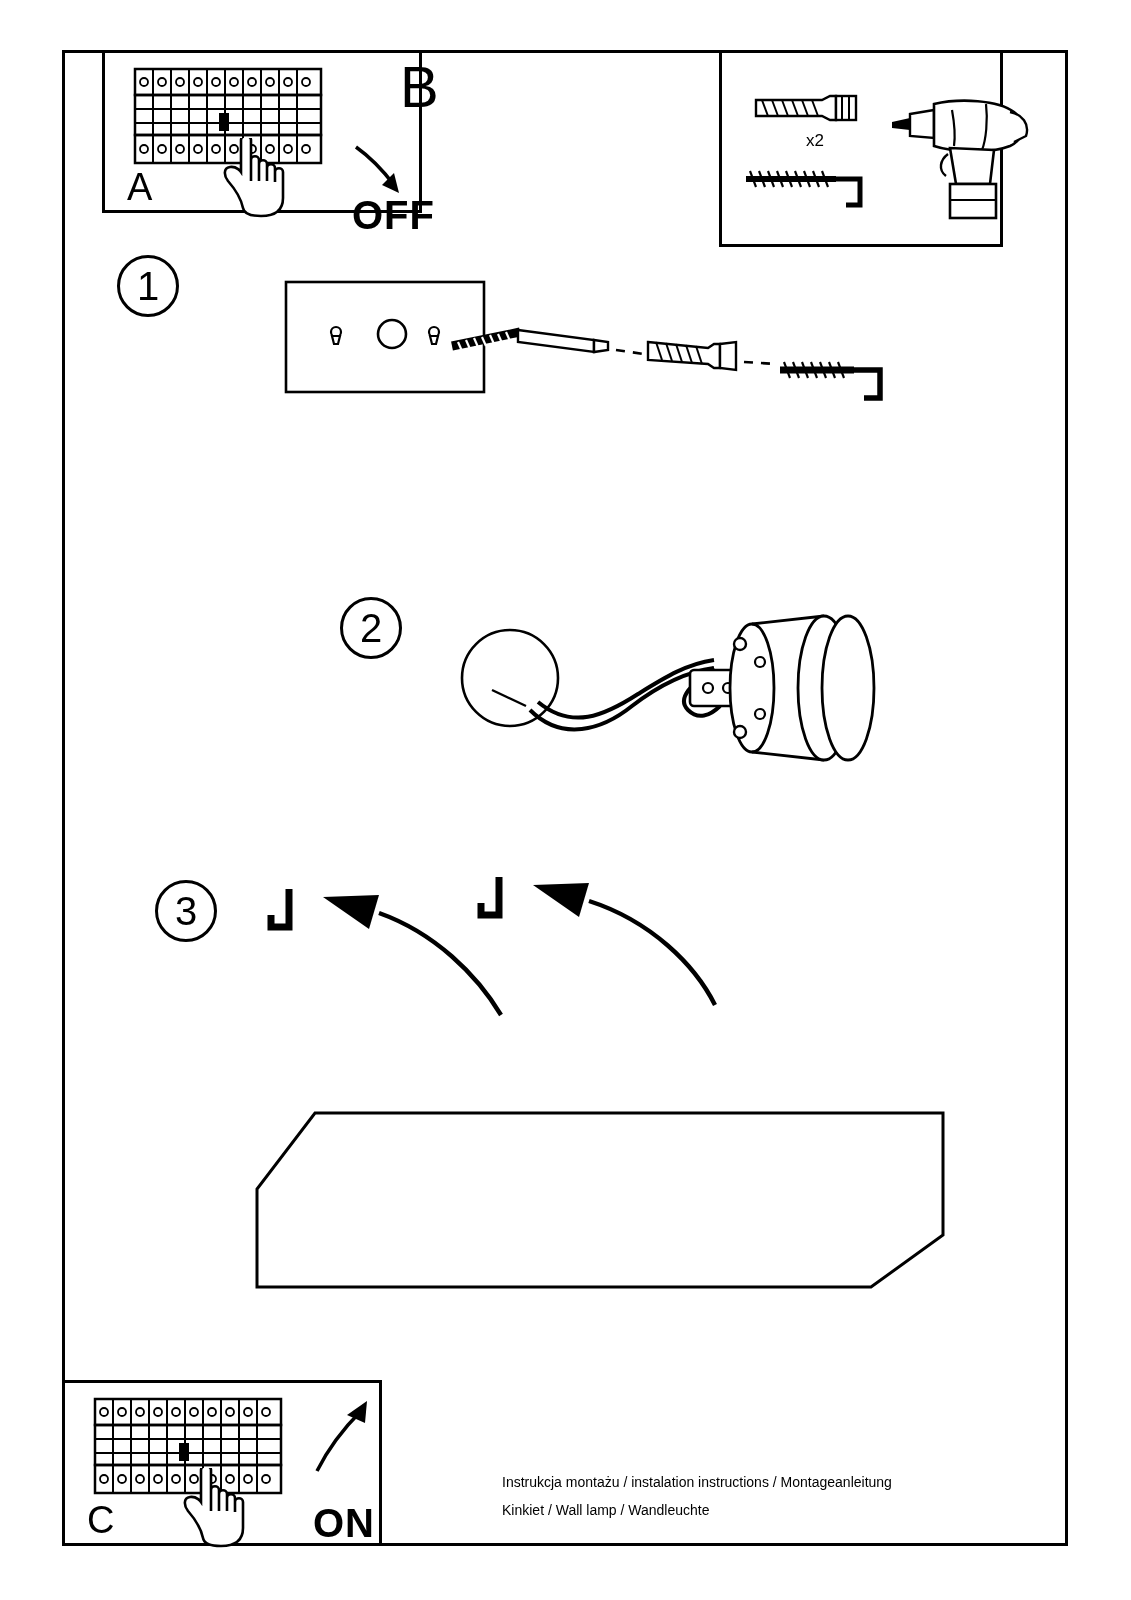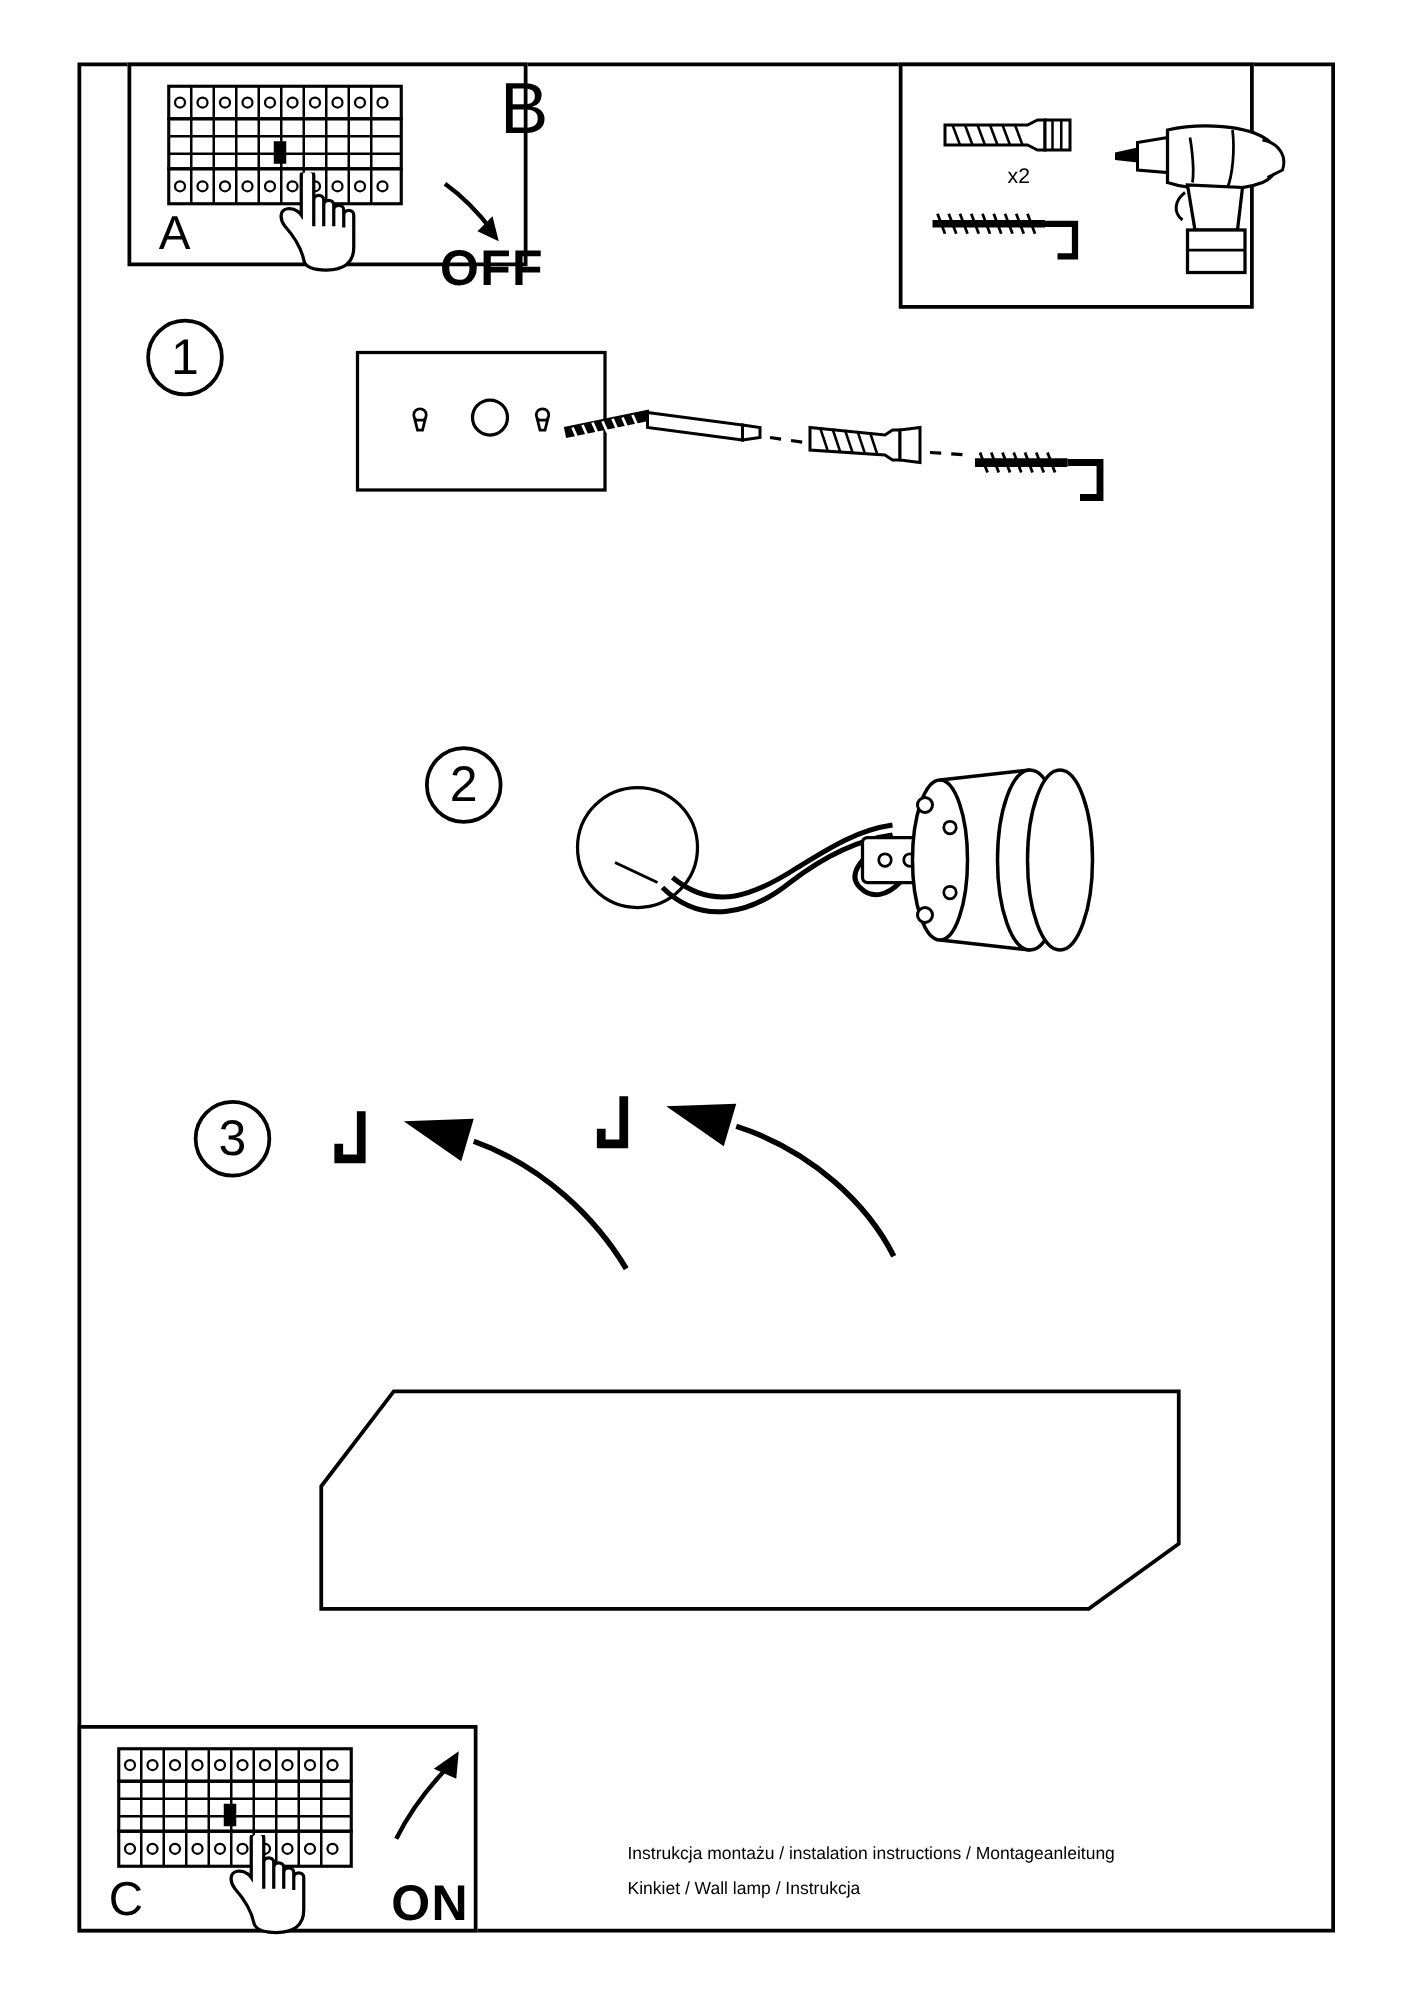--- a/index.html
+++ b/index.html
@@ -486,15 +486,15 @@
         <path d="M12 74 C22 54 36 34 56 14" fill="none" stroke="#000" stroke-width="3.5"></path>
         <path d="M62 4 L60 26 L42 18 Z" fill="#000"></path>
       </svg>
     </div>
 
     <div class="on-label" style="left:248px; top:118px;">ON</div>
     <div class="panel-letter">C</div>
   </div>
 
   <div class="caption" id="caption-line-1">Instrukcja montażu / instalation instructions / Montageanleitung</div>
-  <div class="caption" id="caption-line-2">Kinkiet / Wall lamp / Instrukcja</div>
+  <div class="caption" id="caption-line-2">Kinkiet / Wall lamp / Wandleuchte</div>
 
 </div>
 
 </body></html>

